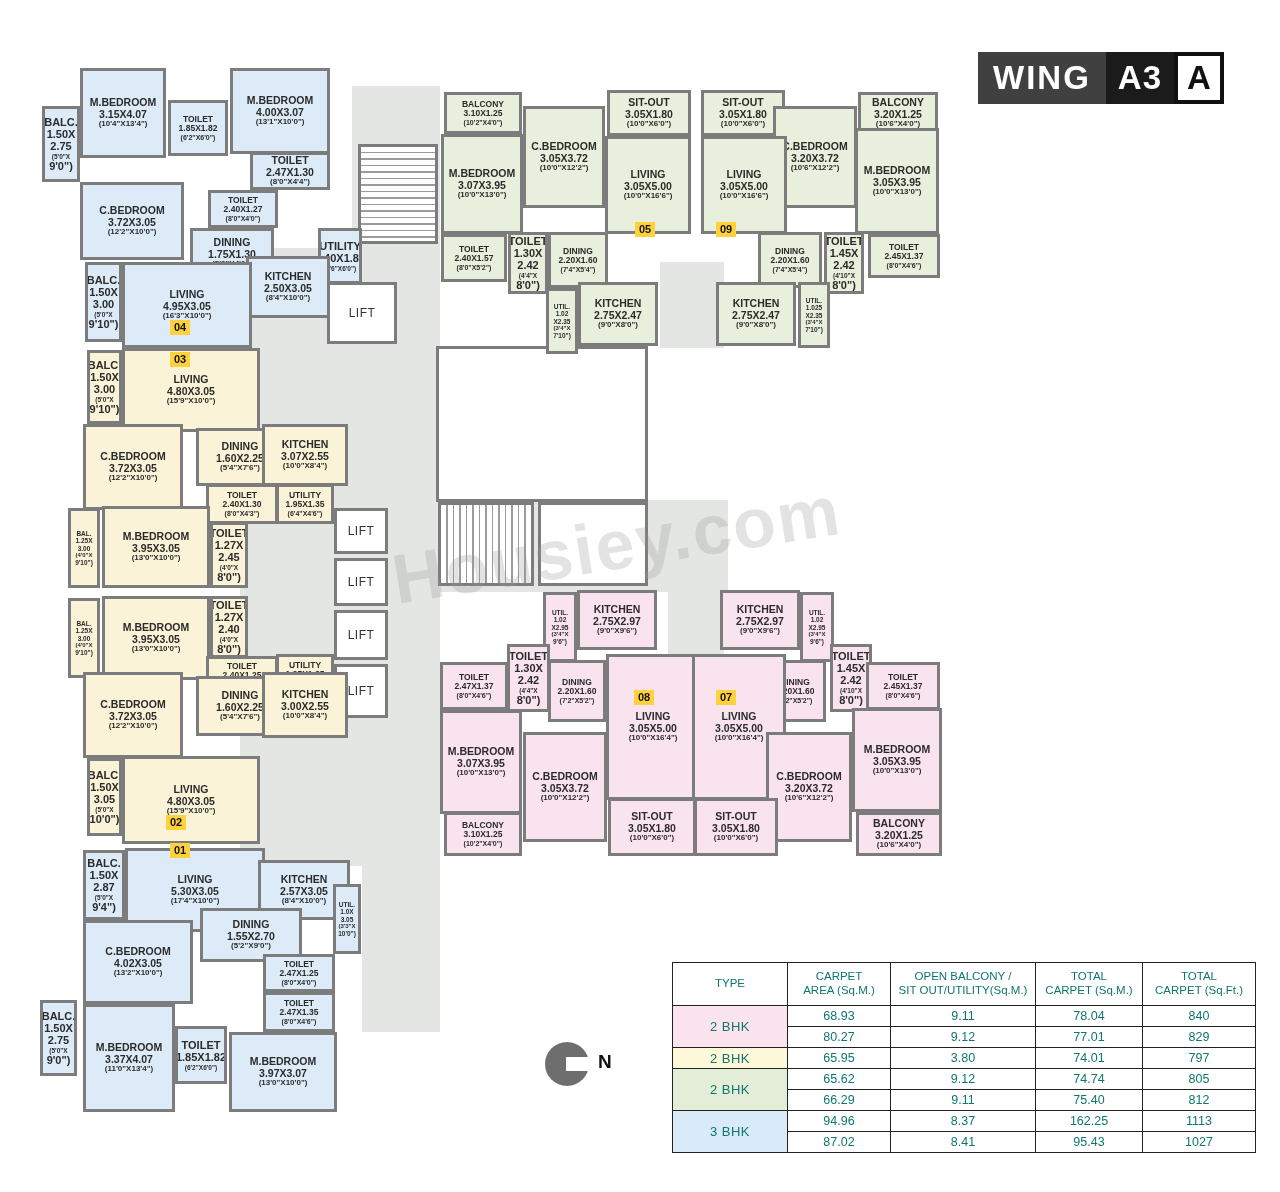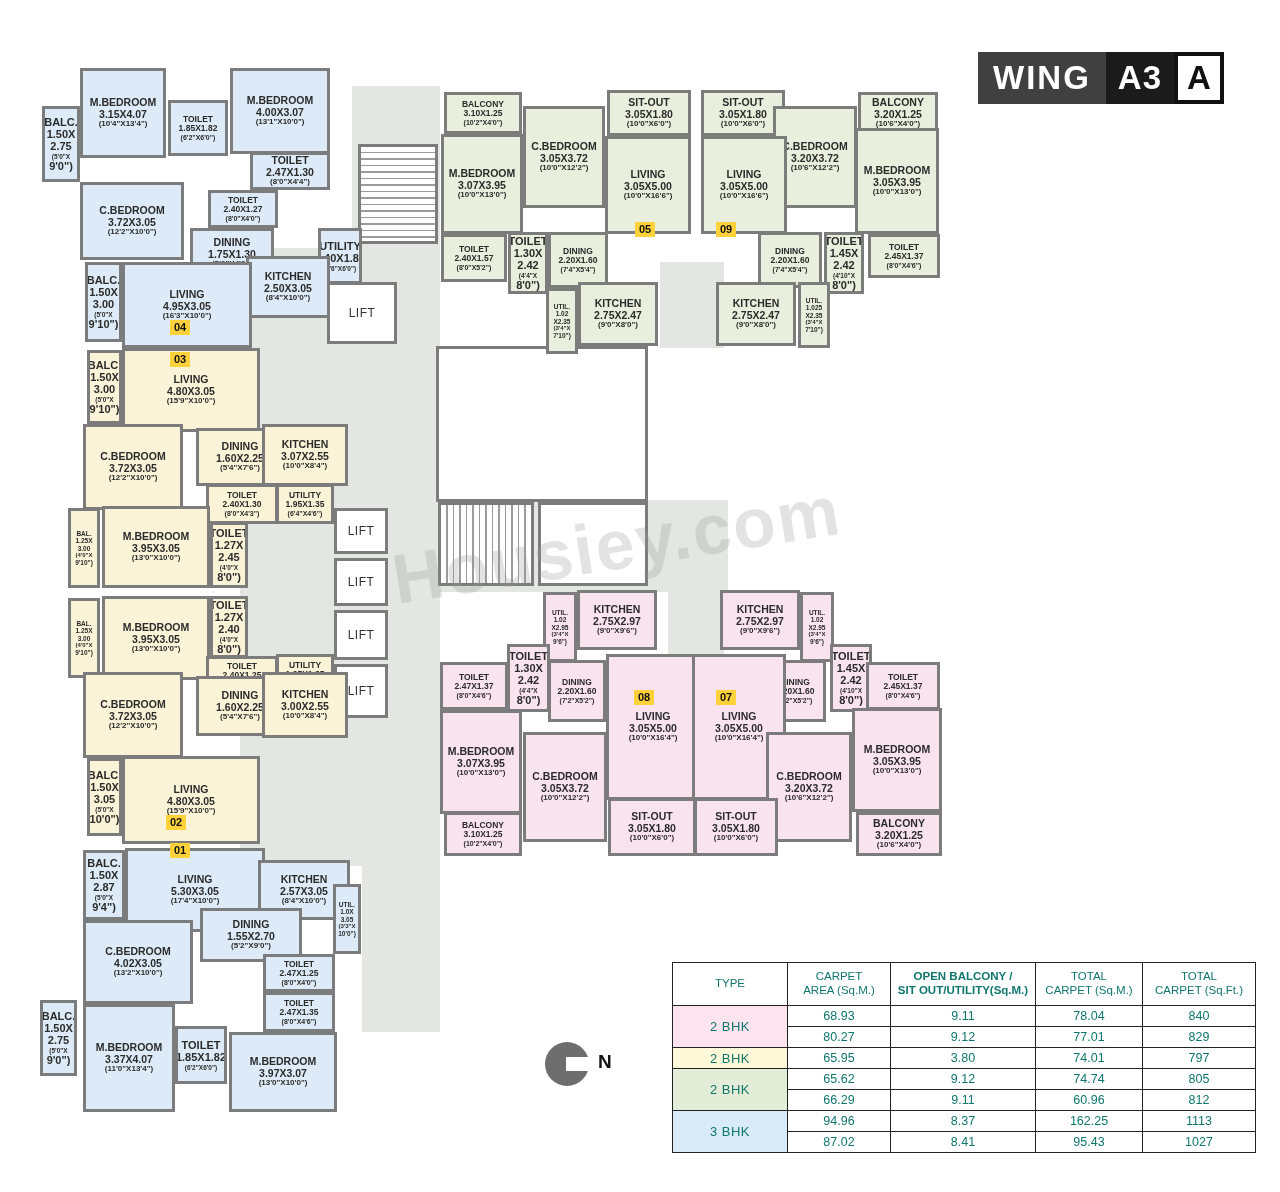--- a/index.html
+++ b/index.html
@@ -731,21 +731,21 @@
     <span class="a">A</span>
   </div>
 </div>
 
 <table class="areatable">
   <thead>
       <tr>
         <th style="width: 108px;">TYPE</th>
         <th style="width: 96px;">CARPET
 AREA (Sq.M.)</th>
-        <th style="width: 138px; font-weight: bold;">OPEN BALCONY /
+        <th style="width: 138px;">OPEN BALCONY /
 SIT OUT/UTILITY(Sq.M.)</th>
         <th style="width: 100px;">TOTAL
 CARPET (Sq.M.)</th>
         <th style="width: 106px;">TOTAL
 CARPET (Sq.Ft.)</th>
       </tr>
     </thead>
   <tbody>
       <tr>
         <td class="typecell" rowspan="2" style="background: rgb(252, 228, 238);">2 BHK</td>
@@ -770,21 +770,21 @@
       <tr>
         <td class="typecell" rowspan="2" style="background: rgb(227, 237, 215);">2 BHK</td>
         <td>65.62</td>
         <td>9.12</td>
         <td>74.74</td>
         <td>805</td>
       </tr>
       <tr>
         <td>66.29</td>
         <td>9.11</td>
-        <td>60.96</td>
+        <td>75.40</td>
         <td>812</td>
       </tr>
       <tr>
         <td class="typecell" rowspan="2" style="background: rgb(217, 234, 248);">3 BHK</td>
         <td>94.96</td>
         <td>8.37</td>
         <td>162.25</td>
         <td>1113</td>
       </tr>
       <tr>

